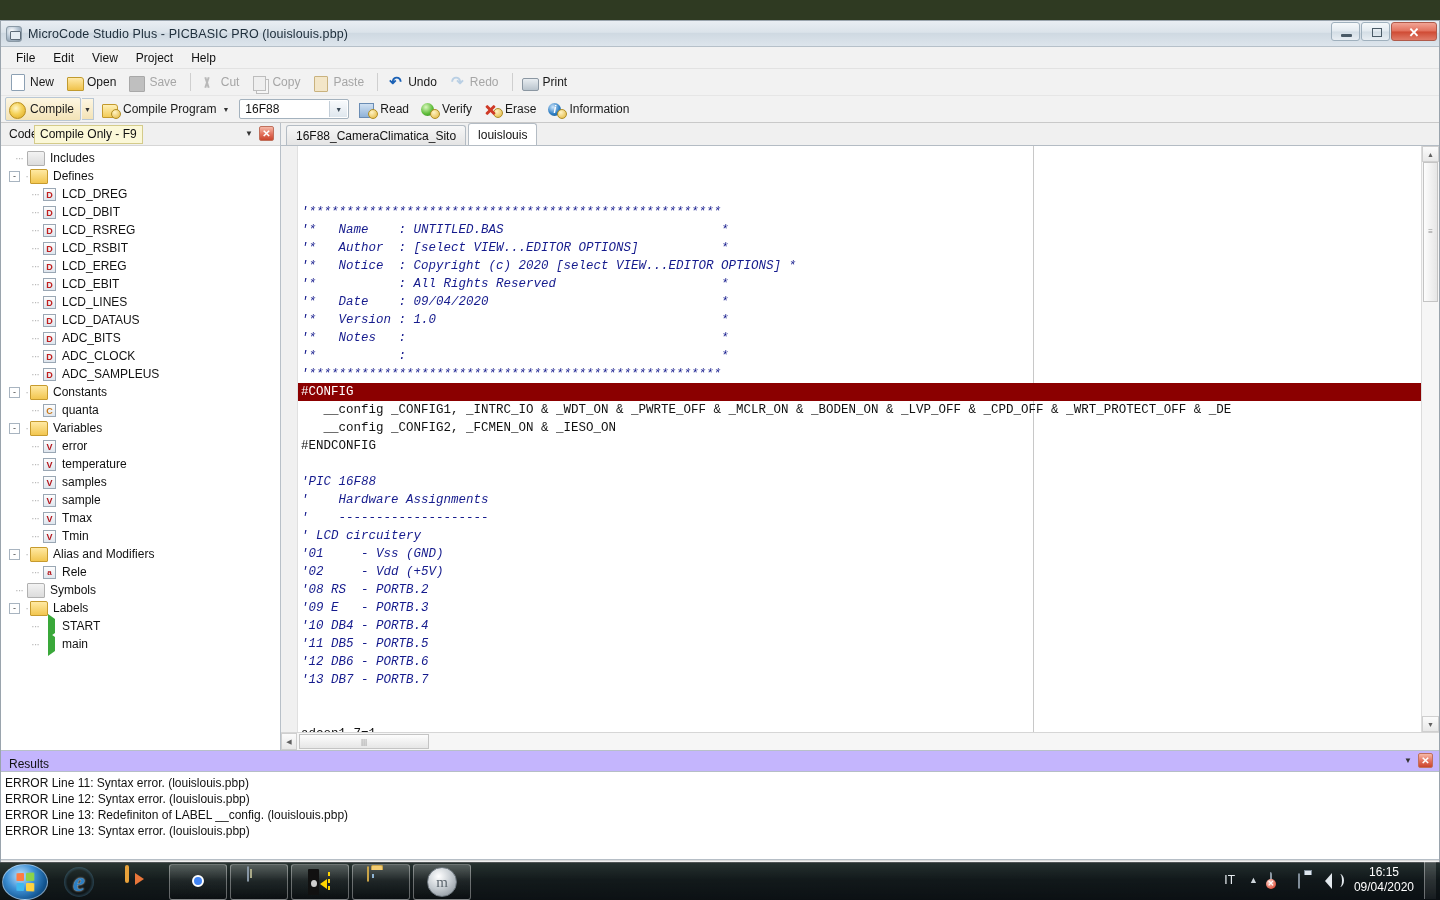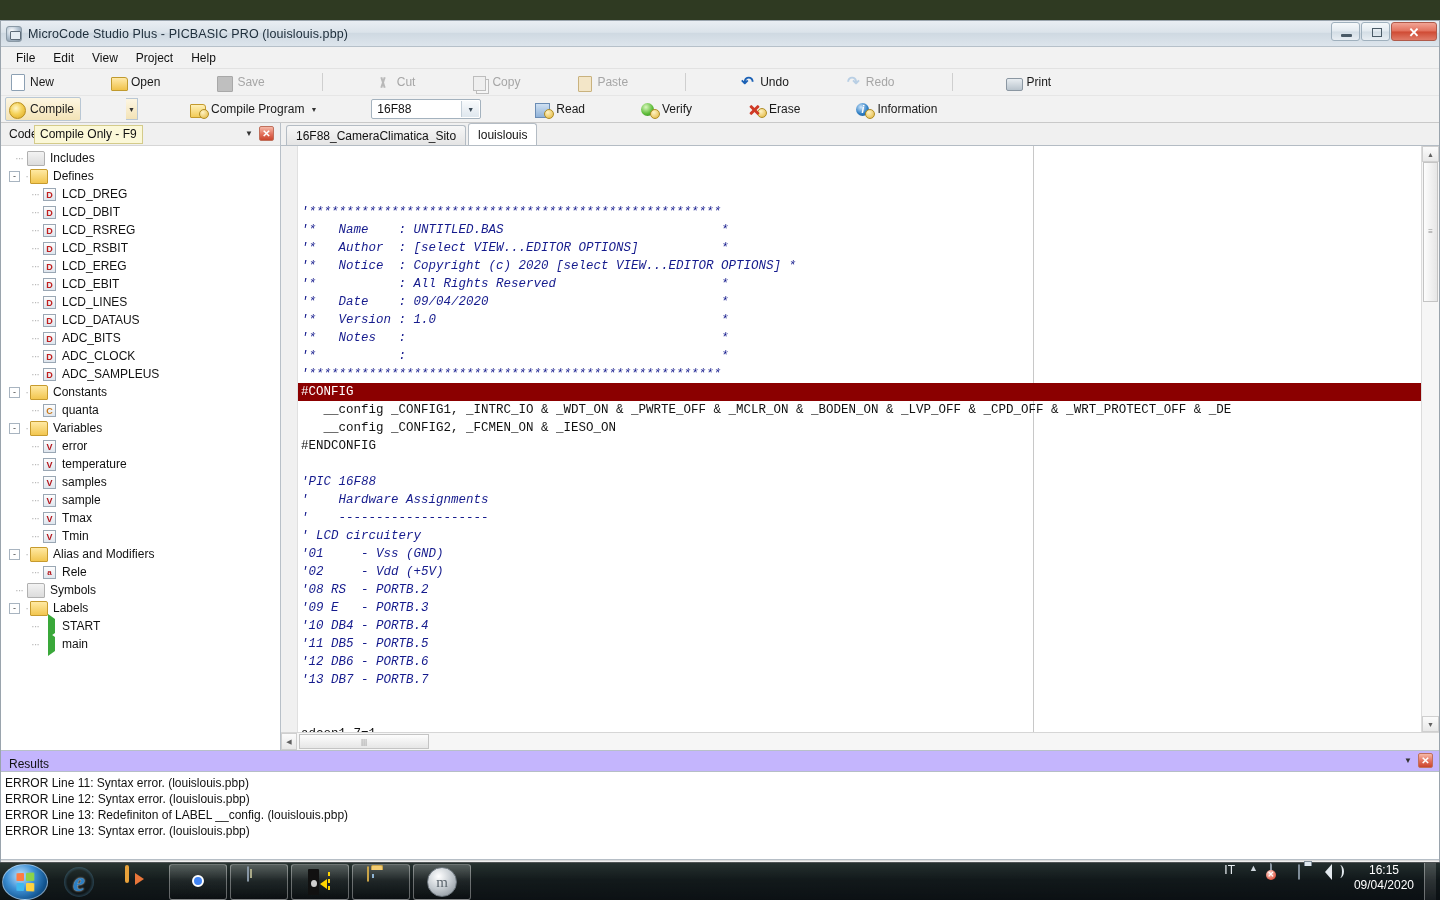--- a/index.html
+++ b/index.html
@@ -44,21 +44,21 @@
   .winbtn .min{position:absolute;left:9px;top:11px;width:11px;height:3px;background:#4a5a66;border-radius:1px;}
   .winbtn .max{position:absolute;left:10px;top:5px;width:10px;height:9px;border:1.5px solid #4a5a66;box-sizing:border-box;}
 
   
   .menubar{height:21px;flex:0 0 21px;background:#f2f2f2;border-bottom:1px solid #e2e2e2;
            display:flex;align-items:center;padding-left:6px;}
   .menu-item{padding:2px 9px;font-size:12px;color:#111;cursor:default;}
 
   
   .toolbar{height:26px;flex:0 0 26px;background:#f2f2f2;display:flex;align-items:center;
-           padding-left:4px;border-bottom:1px solid #e6e6e6;gap:44px;}
+           padding-left:4px;border-bottom:1px solid #e6e6e6;}
   .toolbar.t2{border-bottom:1px solid #c9c9c9;}
   .tb-btn{display:flex;align-items:center;height:22px;padding:0 6px 0 3px;margin-right:1px;
           font-size:12px;color:#1a1a1a;border:1px solid transparent;border-radius:2px;white-space:nowrap;}
   .tb-btn.disabled{color:#a6a6a6;}
   .tb-btn.pressed{border:1px solid #b9c7d4;background:linear-gradient(to bottom,#fdf6e2,#f3e3b6);}
   .tb-sep{width:1px;height:18px;background:#cfcfcf;margin:0 5px;}
   .ico{width:17px;height:17px;margin-right:4px;position:relative;flex:0 0 17px;}
 
   
   .ico-new{background:#fff;border:1px solid #8ca0b3;border-radius:1px;width:12px;height:15px;margin-left:2px;}
@@ -240,21 +240,21 @@
   .expl{width:28px;height:24px;margin:3px 1px;border-radius:2px;position:relative;
     background:linear-gradient(to bottom,#ffe8ad,#f3cc72);border:1px solid #c9a347;}
   .expl:before{content:"";position:absolute;left:3px;top:-2px;width:10px;height:4px;
     background:#f3cc72;border:1px solid #c9a347;border-bottom:none;border-radius:2px 2px 0 0;}
   .expl:after{content:"";position:absolute;left:4px;top:7px;right:4px;bottom:3px;
     background:linear-gradient(to bottom,#e8f3fb,#b9d7ee);border:1px solid #8fb4d4;}
   .mumble{width:28px;height:28px;margin:1px;border-radius:50%;
     background:radial-gradient(circle at 38% 30%,#ffffff 0%,#c9cfd4 45%,#7e878f 100%);
     border:1px solid #6f7880;color:#5a6views;}
   .mumble span{display:block;text-align:center;line-height:28px;font-size:15px;color:#5c666e;font-family:"Liberation Serif",serif;}
-  .tray{position:absolute;right:0;top:0;height:34px;display:flex;padding-right:4px;}
+  .tray{position:absolute;right:0;top:0;height:34px;display:flex;align-items:center;padding-right:4px;}
   .tray .lang{color:#e9eef2;font-size:12px;margin-right:14px;}
   .tray .caret{color:#cfd6dc;font-size:9px;margin-right:12px;}
   .tray .ticon{width:17px;height:17px;margin-right:11px;position:relative;}
   .flagnet{width:14px;height:15px;background:linear-gradient(to bottom,#e8edf1,#b9c4cd);
      border-left:2px solid #8b97a2;border-radius:0 2px 2px 0;position:relative;}
   .flagnet .err{position:absolute;right:-4px;bottom:-3px;width:10px;height:10px;border-radius:50%;
      background:radial-gradient(circle at 35% 30%,#ffd5cd,#d32b12);color:#fff;font-size:8px;
      text-align:center;line-height:10px;font-weight:bold;}
   .mon{width:16px;height:13px;background:linear-gradient(to bottom,#eef3f7,#c3ced8);
        border:1px solid #7f8c98;border-radius:2px;position:relative;top:2px;}

